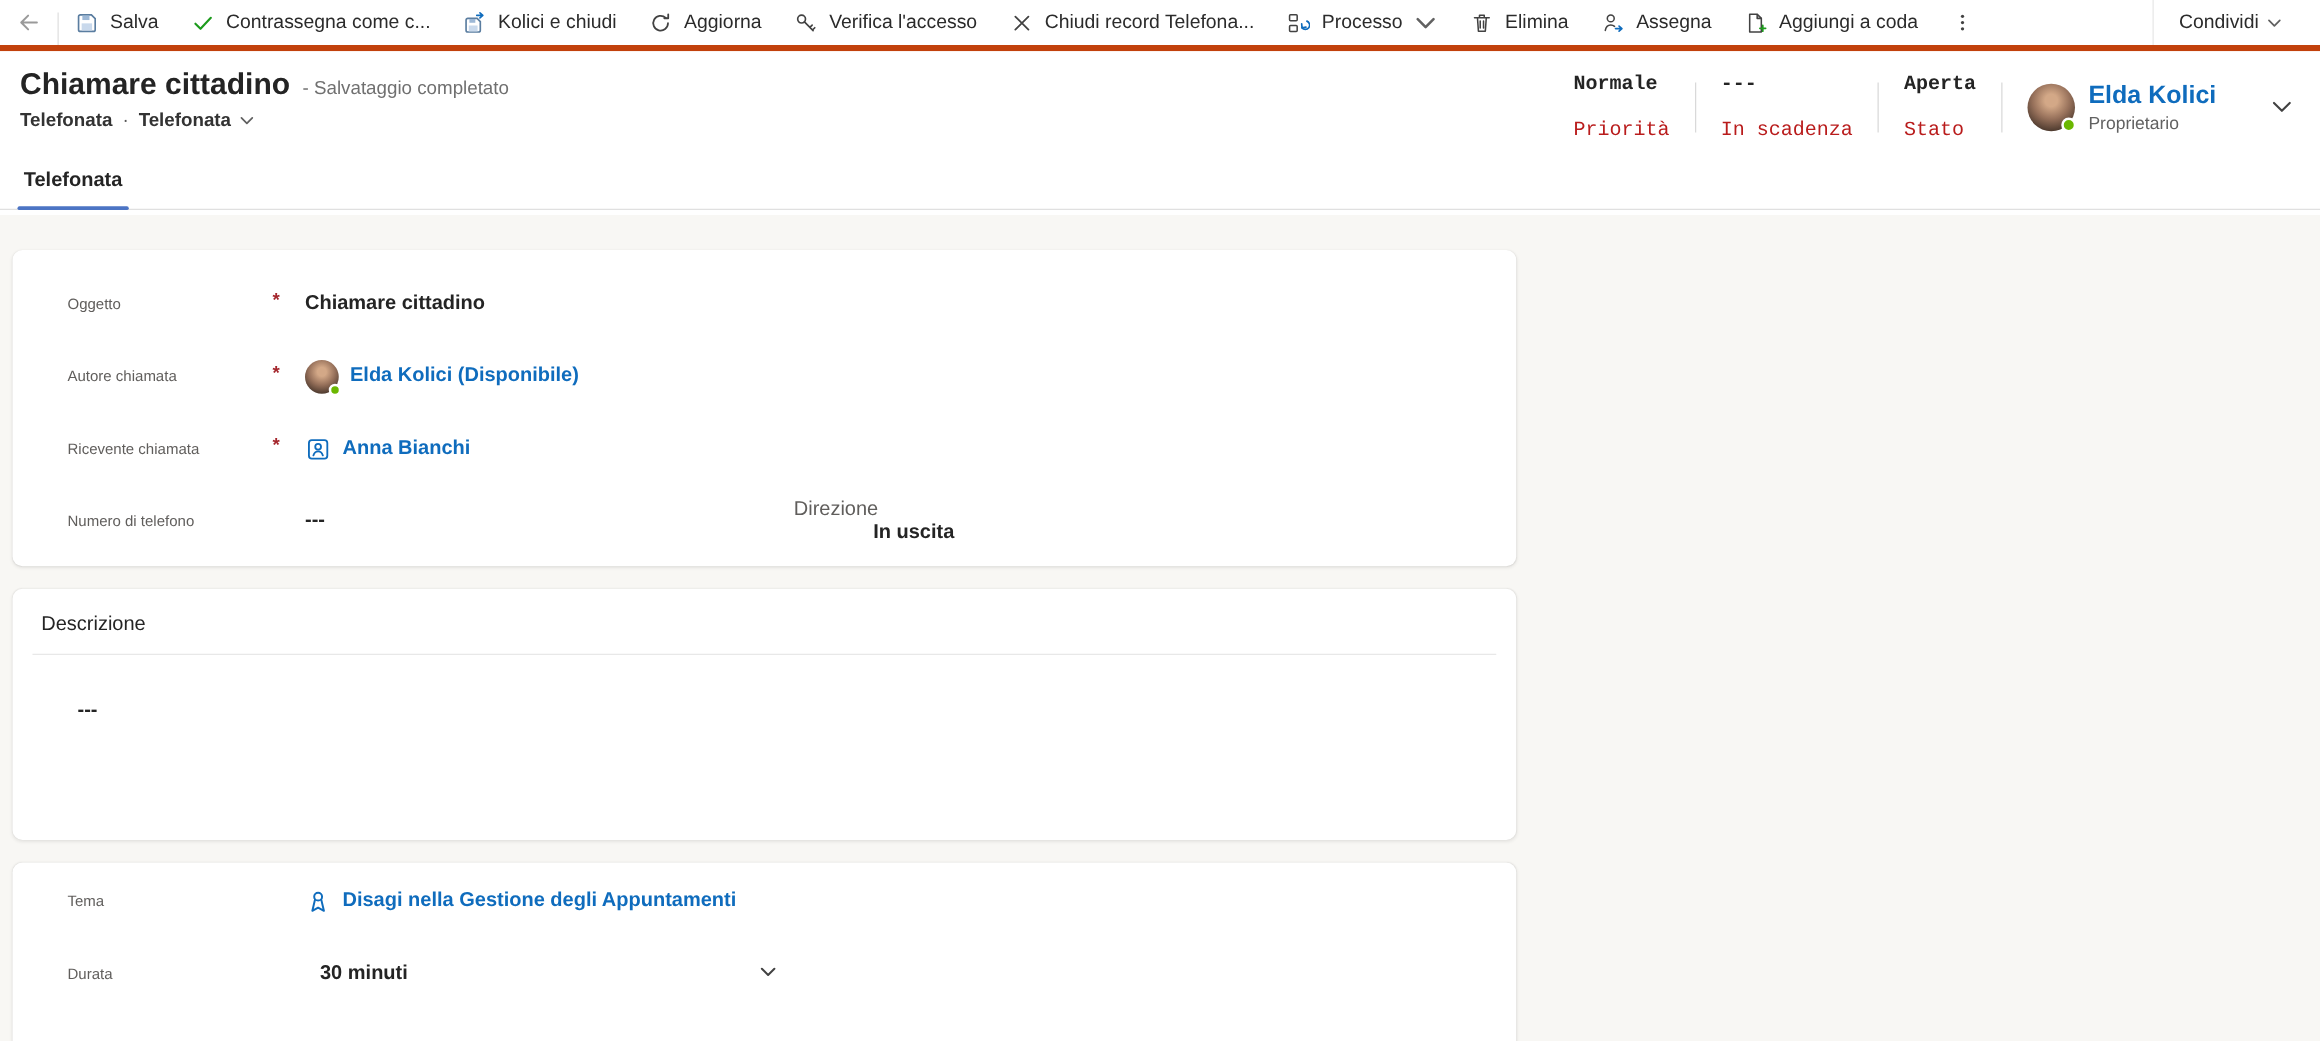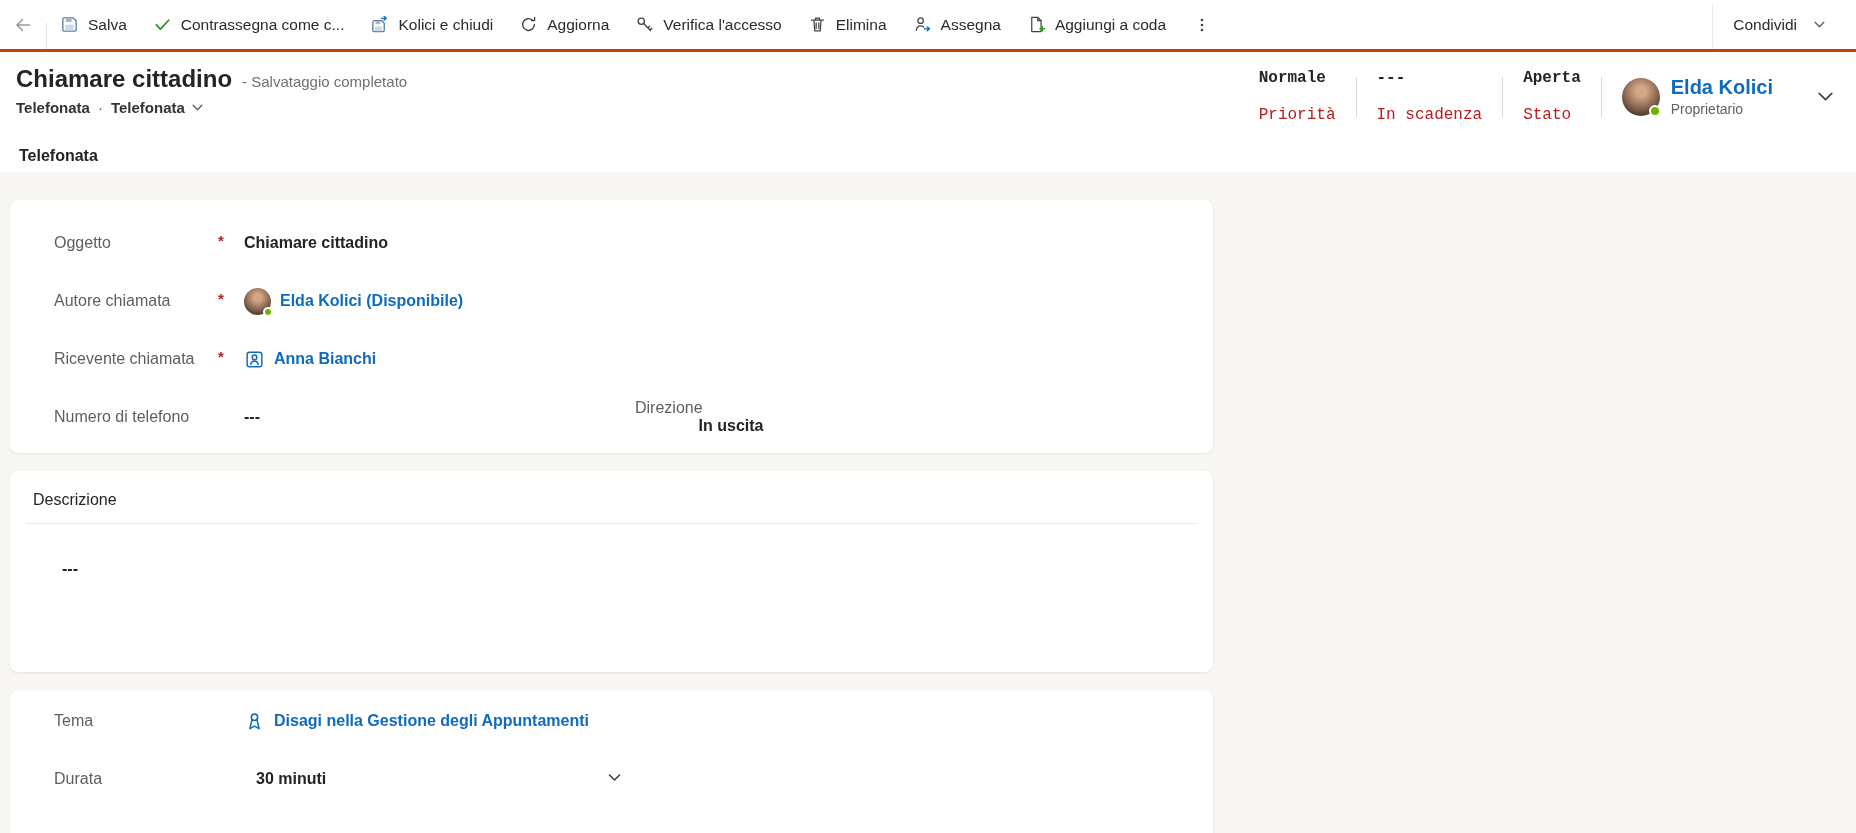--- a/index.html
+++ b/index.html
@@ -1,31 +1,31 @@
 <!DOCTYPE html>
 <html><head>
 <meta charset="utf-8">
 <style>
   * { margin:0; padding:0; box-sizing:border-box; }
   html,body { width:1856px; height:833px; overflow:hidden;
     font-family:"Liberation Sans", sans-serif; background:#fff; color:#242424; }
 
   
-  .commandbar { height:52px; display:flex; align-items:flex-end; background:#fff;
-    border-bottom:3px solid #c2410c; padding-right:12px; }
+  .commandbar { height:41px; display:flex; align-items:flex-end; background:#fff;
+    border-bottom:5px solid #c2410c; padding-right:12px; }
   .cmd-back { width:46px; height:100%; display:flex; align-items:center; justify-content:center; cursor:pointer; }
   .vdiv { width:1px; height:26px; background:#e0e0e0; }
   .vdiv-tall { width:1px; height:44px; background:#e8e8e8; }
   .cmd-btn { height:100%; display:flex; align-items:center; gap:9px; padding:0 13px;
     font-size:15.5px; color:#2b2b2b; white-space:nowrap; cursor:pointer; }
   .cmd-btn svg { width:19px; height:19px; flex:none; }
   .chev { width:13px; height:13px; color:#616161; }
   .cmd-overflow { padding:0 15px; height:100%; display:flex; align-items:center; cursor:pointer; }
   .cmd-spacer { flex:1; }
-  .cmd-share { height:100%; display:flex; align-items:center; gap:16px; padding:0 18px 0 20px;
+  .cmd-share { height:100%; display:flex; align-items:center; gap:6px; padding:0 18px 0 20px;
     font-size:15.5px; color:#2b2b2b; cursor:pointer; }
 
   
   .record-header { height:84px; display:flex; justify-content:space-between; align-items:flex-start;
     padding:13px 14px 0 16px; background:#fff; }
   .title-line { display:flex; align-items:baseline; gap:10px; }
   .page-title { font-size:24px; font-weight:700; color:#242424; }
   .save-status { font-size:15px; color:#707070; }
   .breadcrumb { margin-top:6px; display:flex; align-items:center; gap:8px;
     font-size:15px; font-weight:700; color:#333; }
@@ -55,21 +55,21 @@
   .tab.active::after { content:""; position:absolute; left:-2px; right:-2px; bottom:-1px;
     height:3px; border-radius:3px; background:#4c74c4; }
 
   
   .content { position:absolute; top:172px; left:0; right:0; bottom:0;
     background:#f8f7f4; padding:28px 0 0 10px; overflow:hidden; }
   .card { width:1203px; background:#fff; border-radius:8px;
     box-shadow:0 1px 3px rgba(0,0,0,.08), 0 0 1px rgba(0,0,0,.06); margin-bottom:18px; }
   .card-main { height:253px; padding-top:14px; }
   .field-row { height:58px; display:flex; align-items:center; padding-left:44px; }
-  .f-label { width:164px; flex:none; font-size:16px; color:#605e5c; }
+  .f-label { width:164px; flex:none; font-size:12px; color:#605e5c; }
   .f-req { width:26px; flex:none; font-size:15px; color:#a4262c; font-weight:600; padding-bottom:6px; }
   .f-value { font-size:16px; color:#242424; }
   .semibold { font-weight:600; }
   .link { color:#0f6cbd; font-weight:600; cursor:pointer; }
   .value-with-icon { display:flex; align-items:center; gap:9px; }
   .avatar-sm { width:27px; height:27px; border-radius:50%; position:relative; flex:none;
     background:radial-gradient(circle at 50% 35%, #d3a887 16%, #96705a 48%, #503c30 78%); }
   .presence-sm { position:absolute; right:-2px; bottom:-2px; width:10px; height:10px;
     border-radius:50%; background:#6bb700; border:2px solid #fff; }
   .icon-entity { width:21px; height:21px; flex:none; }
@@ -135,21 +135,39 @@
   </div>
 
   <div class="cmd-btn">
     <svg viewBox="0 0 20 20" fill="none" stroke="#424242" stroke-width="1.4" stroke-linecap="round" stroke-linejoin="round">
         <circle cx="6.6" cy="6.6" r="3.3"></circle>
         <path d="M9 9l7.3 7.3M13.6 13.6l1.9-1.9M15.8 15.8l1.9-1.9"></path>
       </svg>
     <span>Verifica l'accesso</span>
   </div>
 
-
+  <div class="cmd-btn">
+    <svg viewBox="0 0 20 20" fill="none" stroke="#424242" stroke-width="1.5" stroke-linecap="round">
+        <path d="M4.5 4.5l11 11M15.5 4.5l-11 11"></path>
+      </svg>
+    <span>Chiudi record Telefona...</span>
+  </div>
+
+  <div class="cmd-btn">
+    <svg viewBox="0 0 20 20" fill="none" stroke-linecap="round" stroke-linejoin="round">
+        <rect x="2.8" y="3" width="6.4" height="5" rx="0.8" stroke="#424242" stroke-width="1.3"></rect>
+        <rect x="2.8" y="12" width="6.4" height="5" rx="0.8" stroke="#424242" stroke-width="1.3"></rect>
+        <path d="M13.2 13.8a3.6 3.6 0 104.2-5.5" stroke="#0f6cbd" stroke-width="1.4"></path>
+        <path d="M13 10.6l.3 3.4 3.3-.6" stroke="#0f6cbd" stroke-width="1.4"></path>
+      </svg>
+    <span>Processo</span>
+    <svg class="chev" viewBox="0 0 12 12" fill="none" stroke="currentColor" stroke-width="1.3" stroke-linecap="round" stroke-linejoin="round">
+        <path d="M2 4l4 4 4-4"></path>
+      </svg>
+  </div>
 
   <div class="cmd-btn">
     <svg viewBox="0 0 20 20" fill="none" stroke="#424242" stroke-width="1.3" stroke-linecap="round" stroke-linejoin="round">
         <path d="M3.8 5.5h12.4M8 5.2V3.4h4v1.8M6.3 5.7l.8 11.1h5.8l.8-11.1M8.6 8.3v5.8M11.4 8.3v5.8"></path>
       </svg>
     <span>Elimina</span>
   </div>
 
   <div class="cmd-btn">
     <svg viewBox="0 0 20 20" fill="none" stroke-linecap="round" stroke-linejoin="round">

